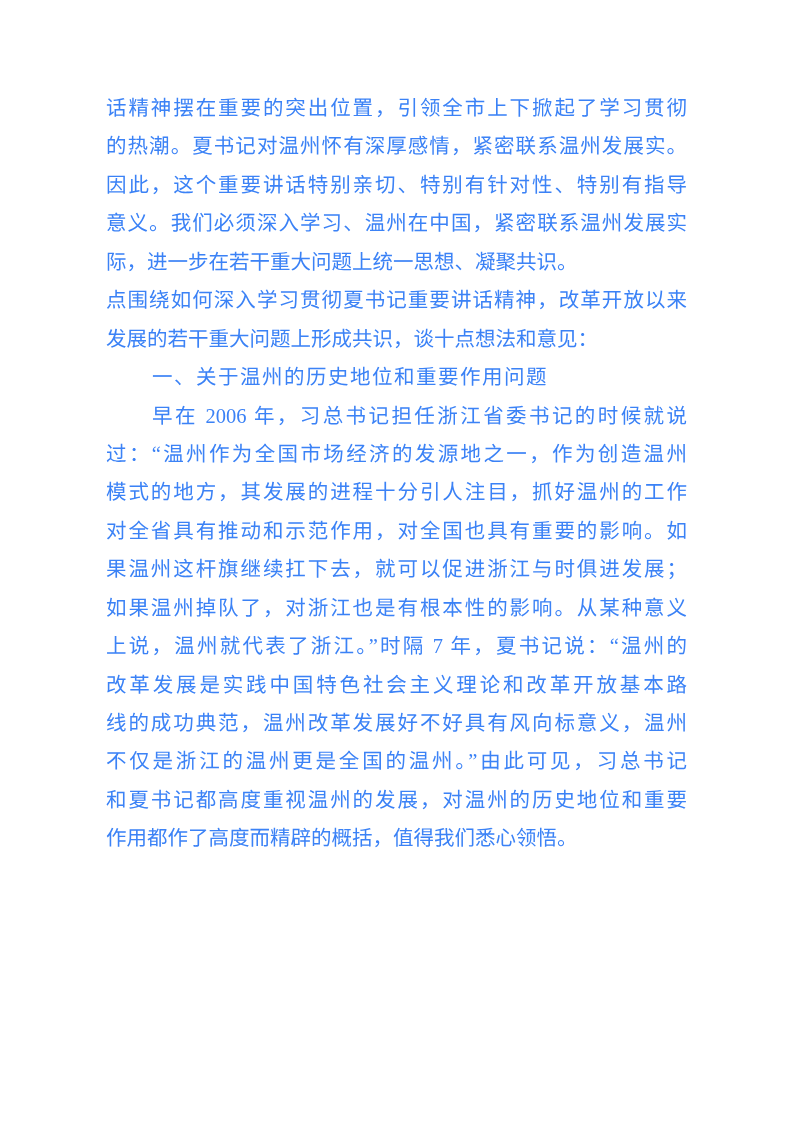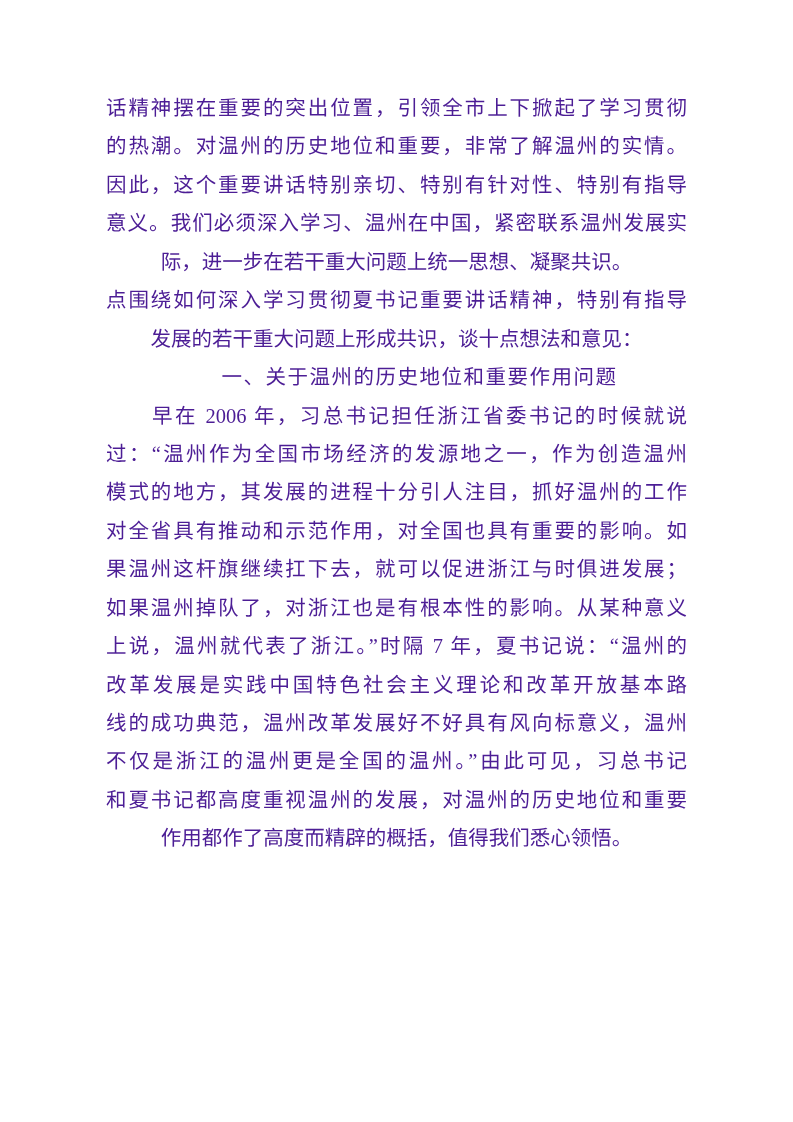--- a/index.html
+++ b/index.html
@@ -24,50 +24,50 @@
     line-height: 38.45px;
     color: #1e1e1e;
   }
   .paragraph {
     margin: 0;
     padding: 0;
   }
   .line {
     height: 38.45px;
     overflow: hidden;
-    text-align: center;
+    text-align: left;
   }
   
   .line.fill {
     text-align: justify;
     text-align-last: justify;
     text-justify: inter-character;
   }
   
   .line.indent {
     text-indent: 46px;
   }
   .line.heading {
     letter-spacing: 1.5px;
   }
 </style>
 </head>
 <body>
 
 <div class="page">
-  <div class="text-block" id="text-block" style="color: #4c1d95;">
+  <div class="text-block" id="text-block" style="color: #3b82f6;">
       <div class="paragraph">
         <div class="line fill">话精神摆在重要的突出位置，引领全市上下掀起了学习贯彻</div>
-        <div class="line fill">的热潮。对温州的历史地位和重要，非常了解温州的实情。</div>
+        <div class="line fill">的热潮。夏书记对温州怀有深厚感情，紧密联系温州发展实。</div>
         <div class="line fill">因此，这个重要讲话特别亲切、特别有针对性、特别有指导</div>
         <div class="line fill">意义。我们必须深入学习、温州在中国，紧密联系温州发展实</div>
         <div class="line">际，进一步在若干重大问题上统一思想、凝聚共识。</div>
       </div>
       <div class="paragraph">
-        <div class="line fill">点围绕如何深入学习贯彻夏书记重要讲话精神，特别有指导</div>
+        <div class="line fill">点围绕如何深入学习贯彻夏书记重要讲话精神，改革开放以来</div>
         <div class="line">发展的若干重大问题上形成共识，谈十点想法和意见：</div>
       </div>
       <div class="paragraph">
         <div class="line indent heading">一、关于温州的历史地位和重要作用问题</div>
       </div>
       <div class="paragraph">
         <div class="line indent fill">早在 2006 年，习总书记担任浙江省委书记的时候就说</div>
         <div class="line fill">过：“温州作为全国市场经济的发源地之一，作为创造温州</div>
         <div class="line fill">模式的地方，其发展的进程十分引人注目，抓好温州的工作</div>
         <div class="line fill">对全省具有推动和示范作用，对全国也具有重要的影响。如</div>

